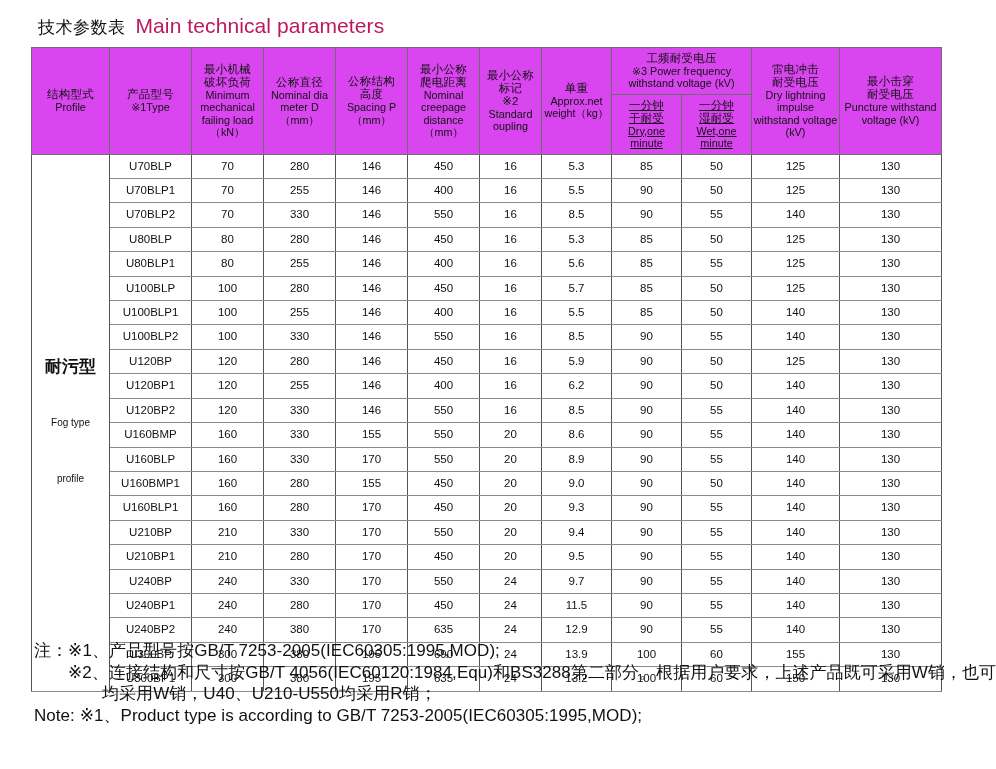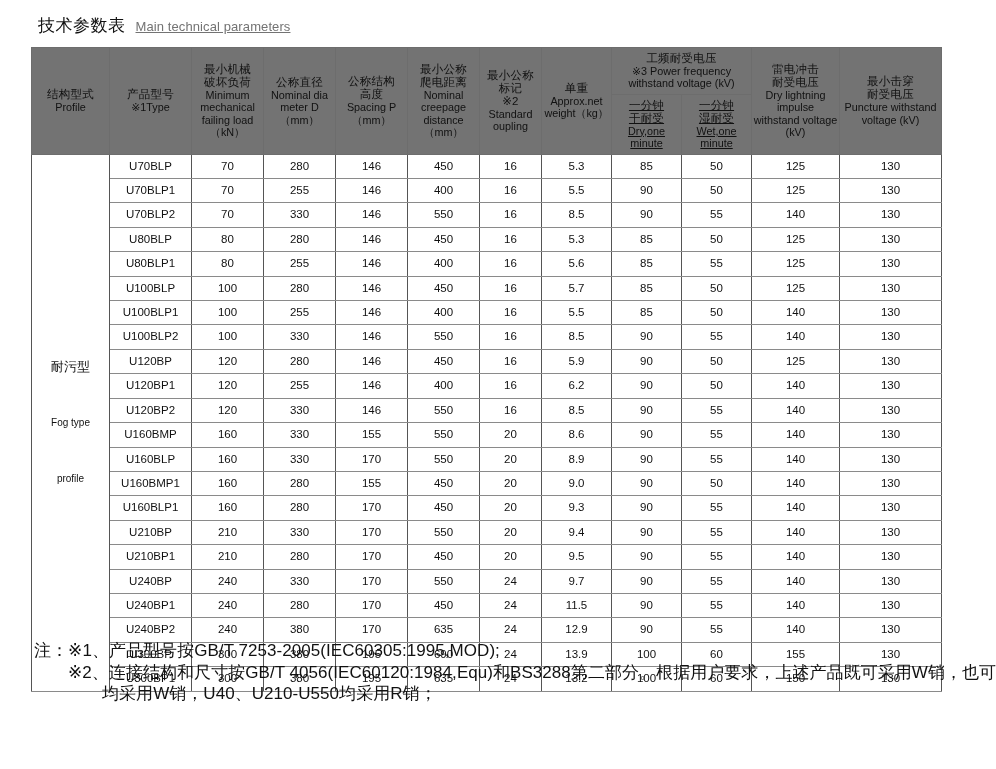--- a/index.html
+++ b/index.html
@@ -32,25 +32,24 @@
     gap: 10px;
     white-space: nowrap;
   }
   .title-cn {
     font-size: 17px;
     font-weight: 500;
     letter-spacing: 0.5px;
     color: #111;
   }
   .title-en {
-    font-size: 13px;
+    font-size: 21px;
     font-weight: 400;
-    color: #737373;
+    color: #be185d;
     letter-spacing: 0.1px;
-    text-decoration: underline;
   }
 
   
   .table-wrap {
     position: absolute;
     left: 31px;
     top: 47px;
     width: 910px;
   }
   table.spec {
@@ -60,21 +59,21 @@
     background: #fff;
   }
   table.spec th, table.spec td {
     border: 1px solid #6d6d6d;
     text-align: center;
     vertical-align: middle;
     padding: 0;
   }
   
   table.spec thead th {
-    background: #737373;
+    background: #d946ef;
     font-weight: 400;
     font-size: 11px;
     line-height: 12.6px;
     color: #111;
     padding: 4px 1px;
   }
   .hdr-cn {
     display: block;
     font-size: 11.5px;
     line-height: 13px;
@@ -107,21 +106,21 @@
     border-bottom: 1px solid #8a8a8a;
     border-left: 1px solid #555;
     border-right: 1px solid #555;
   }
   td.profile-cell {
     font-size: 11.5px;
     line-height: 13.4px;
     vertical-align: middle;
     background: #fff;
   }
-  td.profile-cell .hdr-cn { font-size: 13px; }
+  td.profile-cell .hdr-cn { font-size: 17px; font-weight: bold; }
   td.profile-cell .hdr-en { font-size: 10px; line-height: 12.4px; margin-top: 44px; }
 
   
   col.c-profile { width: 78px; }
   col.c-type    { width: 82px; }
   col.c-load    { width: 72px; }
   col.c-dia     { width: 72px; }
   col.c-spacing { width: 72px; }
   col.c-creep   { width: 72px; }
   col.c-coupling{ width: 62px; }
@@ -534,15 +533,16 @@
             <td>130</td>
           </tr>
         </tbody>
     </table>
   </div>
 
   <div class="notes">
     <div class="note-line">注：※1、产品型号按GB/T 7253-2005(IEC60305:1995,MOD);</div>
     <div class="note-line indent1">※2、连接结构和尺寸按GB/T 4056(IEC60120:1984,Equ)和BS3288第二部分。根据用户要求，上述产品既可采用W销，也可采用R销。如不特别说明，U70-U160</div>
     <div class="note-line indent2">均采用W销，U40、U210-U550均采用R销；</div>
+    <div class="note-line">Note: ※1、Product type is according to GB/T 7253-2005(IEC60305:1995,MOD);</div>
   </div>
 
 </div>
 
 </body></html>

